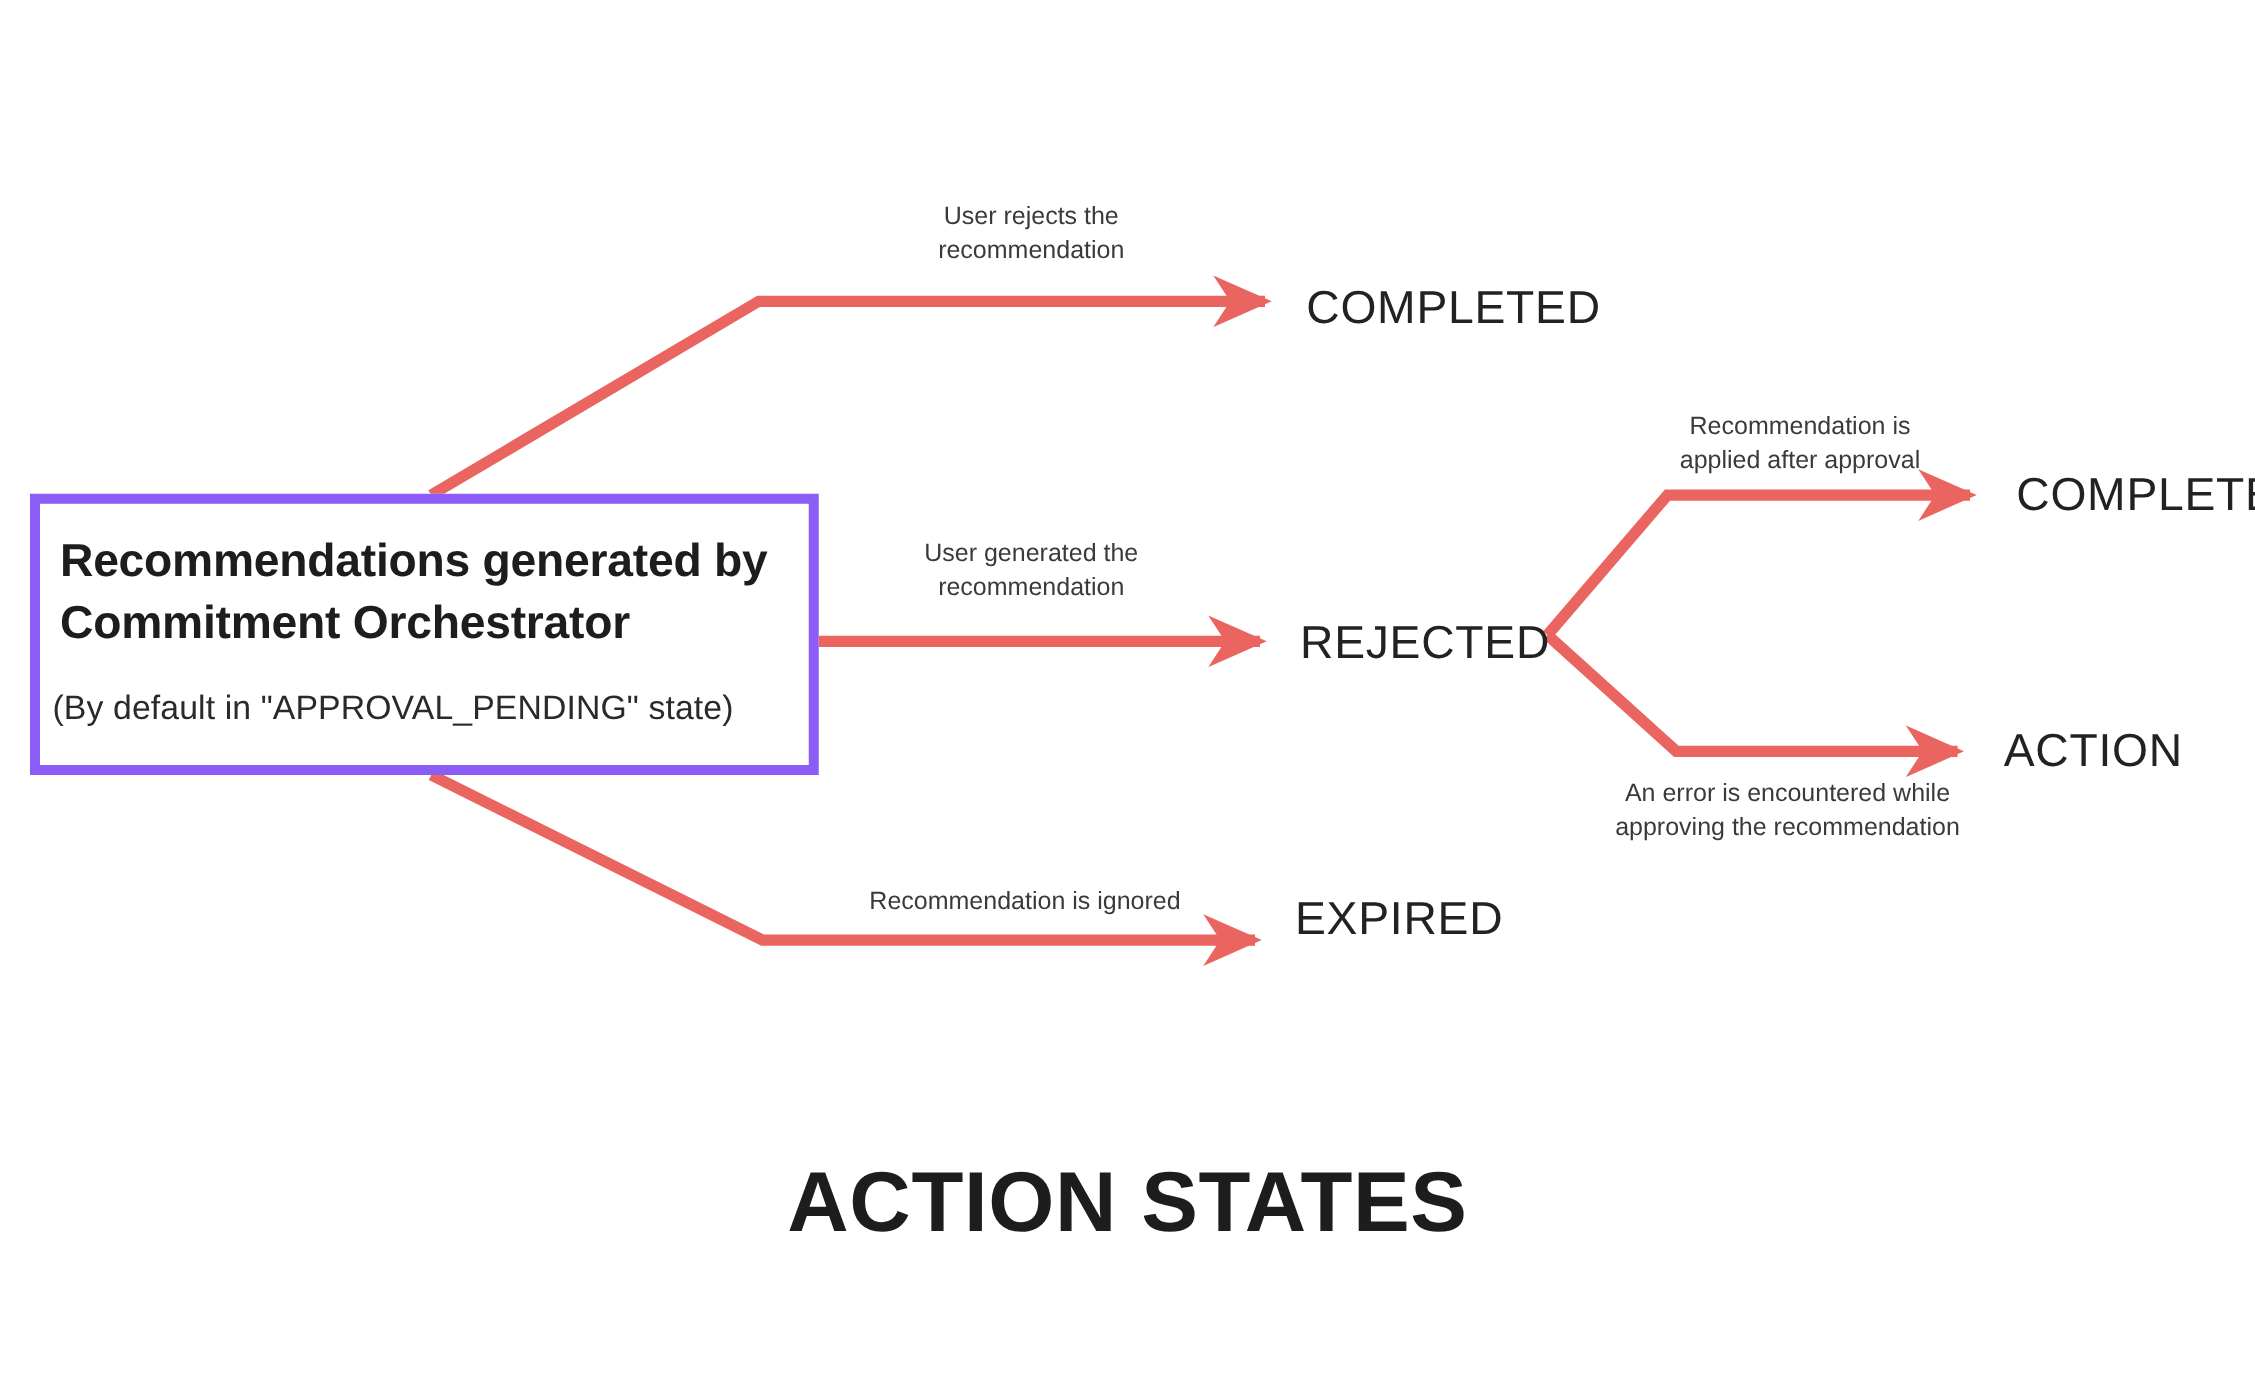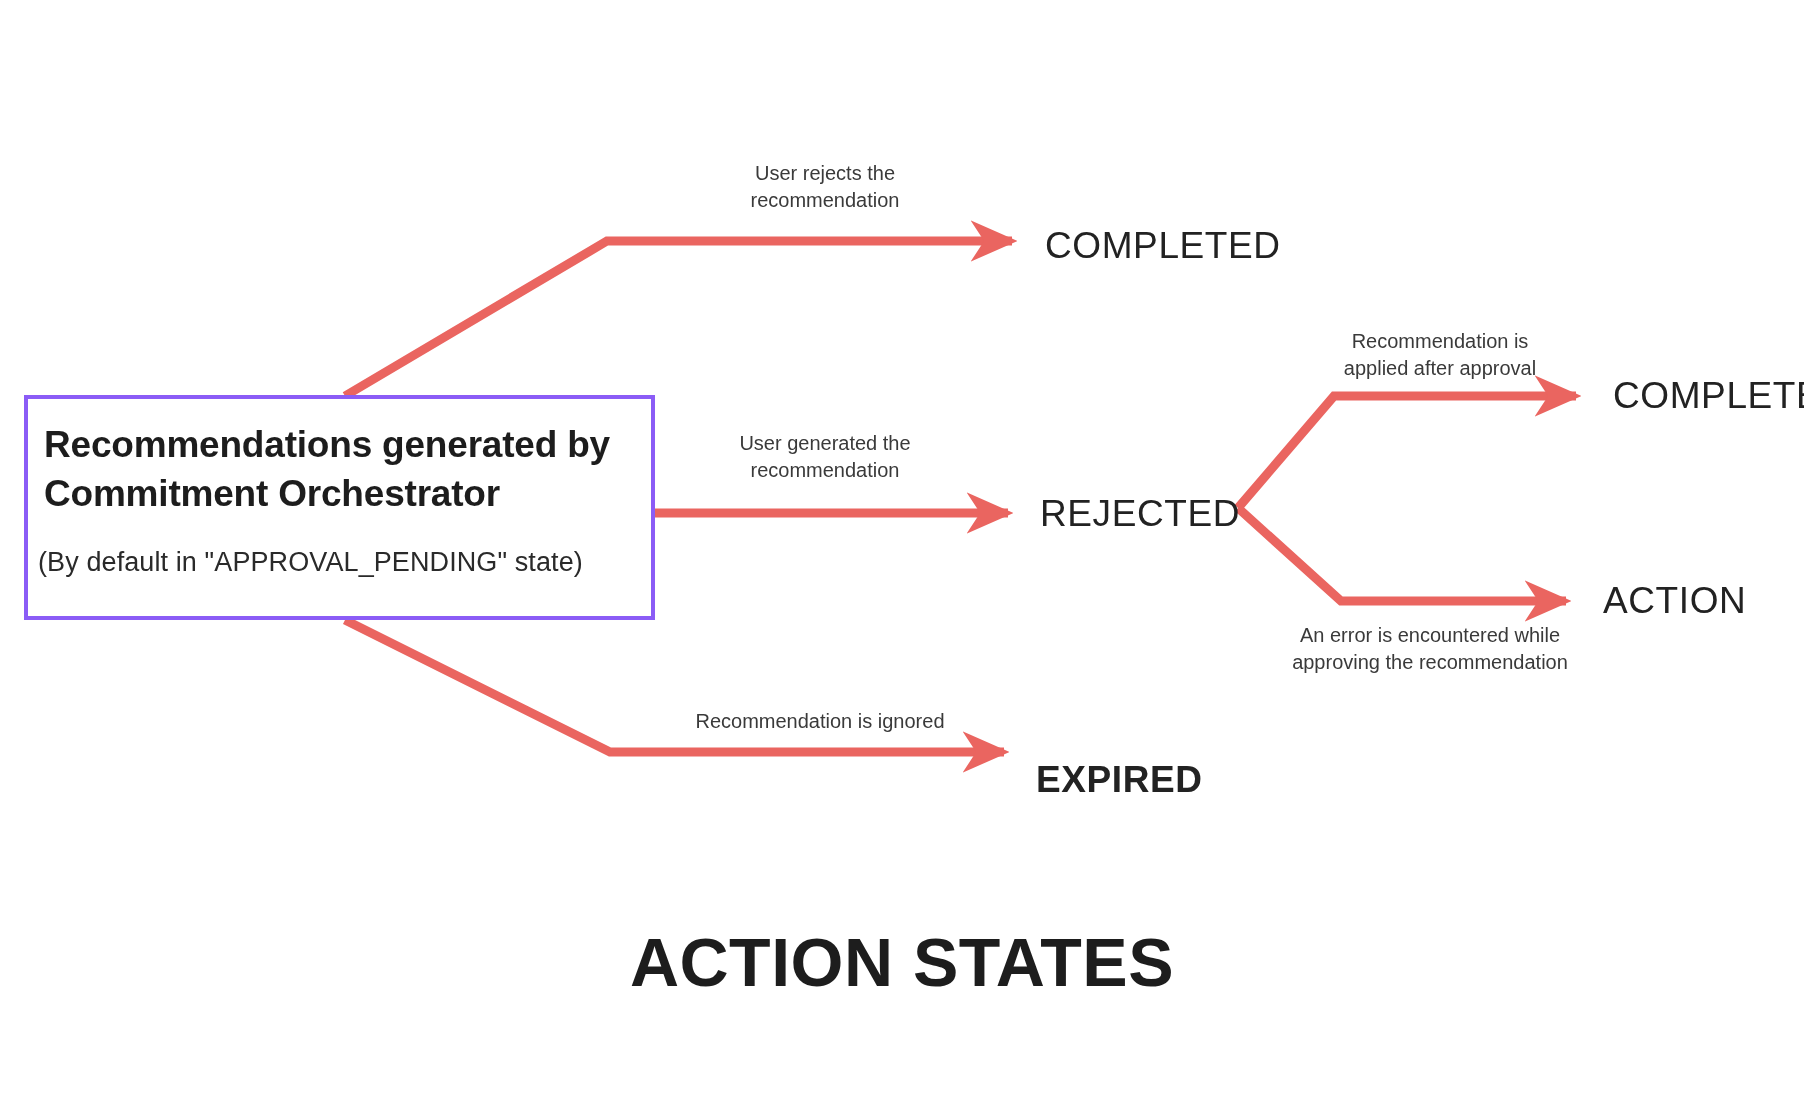--- a/index.html
+++ b/index.html
@@ -28,21 +28,21 @@
     pointer-events: none;
   }
 
   
   .source-box {
     position: absolute;
     left: 24px;
     top: 395px;
     width: 631px;
     height: 225px;
-    border: 4px solid #8b5cf6;
+    border: 8px solid #8b5cf6;
     background: #ffffff;
     box-sizing: border-box;
   }
   .source-title {
     position: absolute;
     left: 16px;
     top: 22px;
     width: 600px;
     font-size: 37px;
     font-weight: bold;
@@ -66,21 +66,21 @@
     position: absolute;
     font-size: 37px;
     font-weight: 400;
     color: #222222;
     letter-spacing: 0.6px;
     white-space: nowrap;
     line-height: 1;
   }
   .state-rejected  { left: 1045px; top: 227px; }
   .state-approved  { left: 1040px; top: 495px; }
-  .state-expired   { left: 1036px; top: 761px; font-weight: bold; }
+  .state-expired   { left: 1036px; top: 716px; }
   .state-completed { left: 1613px; top: 377px; }
   .state-error     { left: 1603px; top: 582px; }
 
   
   .edge-label {
     position: absolute;
     color: #3a3a3a;
     line-height: 1.37;
     white-space: pre-line;
     text-align: center;

